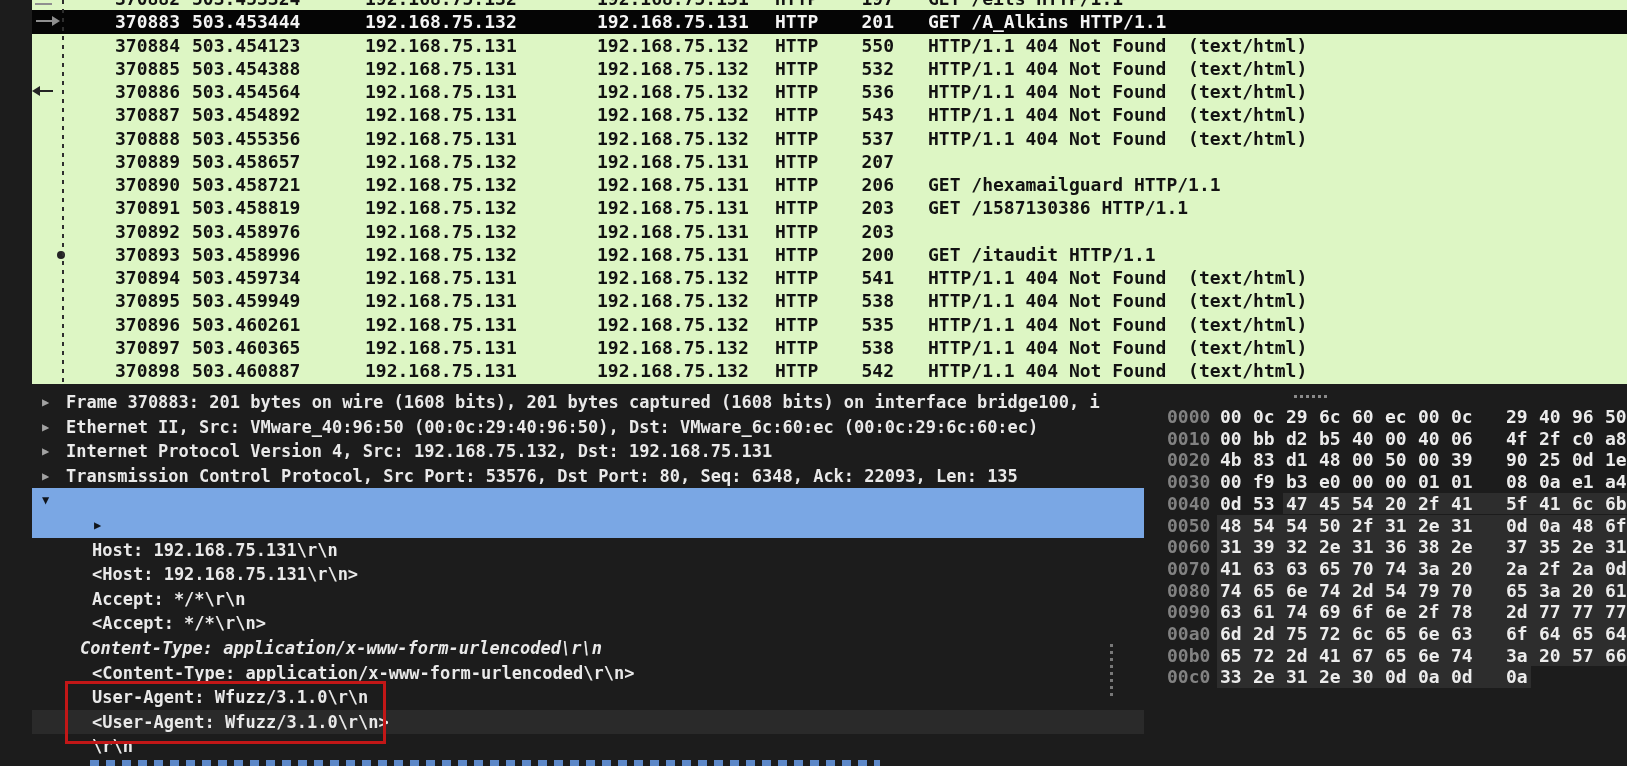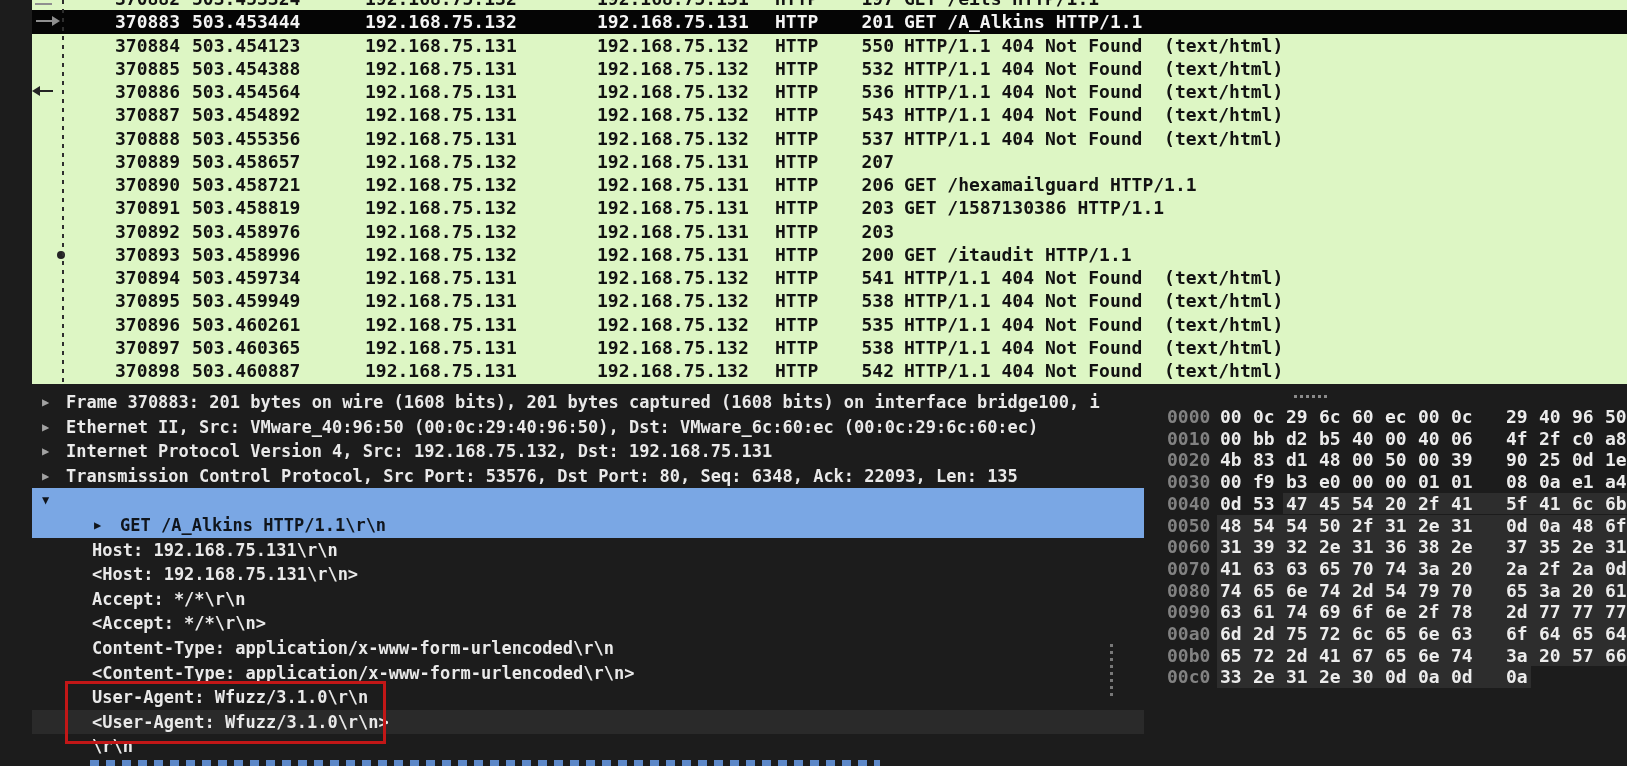--- a/index.html
+++ b/index.html
@@ -13,21 +13,21 @@
   .prow{position:absolute;left:0;width:1627px;height:23.25px;
     color:var(--list-fg,#121212);font-size:18px;line-height:23px;font-weight:bold;white-space:pre;}
   .prow.selected{background:var(--sel-bg,#050505);color:var(--sel-fg,#f4f4f4);}
   .pcell{position:absolute;top:0;white-space:pre;}
   .c-no{left:40px;width:108px;text-align:right;}
   .c-time{left:160px;}
   .c-src{left:333px;}
   .c-dst{left:565px;}
   .c-proto{left:743px;}
   .c-len{left:822px;width:40px;text-align:right;}
-  .c-info{left:872px;}
+  .c-info{left:896px;}
   #dash-line{position:absolute;left:30px;top:0;width:2px;height:384px;
     background:repeating-linear-gradient(180deg,var(--dash,#2e2e2e) 0 4px,transparent 4px 9px);
     pointer-events:none;}
   .mk{position:absolute;left:0;top:0;width:36px;height:23px;}
   .mkline{position:absolute;left:4px;top:10px;width:17px;height:2px;background:#8f8f8f;}
   .mkheadr{position:absolute;left:20px;top:6px;width:0;height:0;
     border-top:5px solid transparent;border-bottom:5px solid transparent;border-left:8px solid #8f8f8f;}
   .mkline2{position:absolute;left:8px;top:10px;width:13px;height:2px;background:#242424;}
   .mkheadl{position:absolute;left:0;top:6px;width:0;height:0;
     border-top:5px solid transparent;border-bottom:5px solid transparent;border-right:8px solid #242424;}
@@ -89,26 +89,26 @@
     </div>
   <div id="dash-line"></div>
 
   <div id="details-pane">
     <div id="details-rows">
         <div class="drow" style="top: 6px;"><span class="dtri" style="left: 10px;">▶</span><span class="dtext" style="left: 34px;">Frame 370883: 201 bytes on wire (1608 bits), 201 bytes captured (1608 bits) on interface bridge100, i</span></div>
         <div class="drow" style="top: 30.6px;"><span class="dtri" style="left: 10px;">▶</span><span class="dtext" style="left: 34px;">Ethernet II, Src: VMware_40:96:50 (00:0c:29:40:96:50), Dst: VMware_6c:60:ec (00:0c:29:6c:60:ec)</span></div>
         <div class="drow" style="top: 55.2px;"><span class="dtri" style="left: 10px;">▶</span><span class="dtext" style="left: 34px;">Internet Protocol Version 4, Src: 192.168.75.132, Dst: 192.168.75.131</span></div>
         <div class="drow" style="top: 79.8px;"><span class="dtri" style="left: 10px;">▶</span><span class="dtext" style="left: 34px;">Transmission Control Protocol, Src Port: 53576, Dst Port: 80, Seq: 6348, Ack: 22093, Len: 135</span></div>
         <div class="drow sel" style="top: 104.4px;"><span class="dtri" style="left: 10px;">▼</span></div>
-        <div class="drow sel" style="top: 129px;"><span class="dtri" style="left: 62px;">▶</span><span class="dtext" style="left: 88px;">GET /A_Alkins HTTP/1.1\r\n</span></div>
+        <div class="drow sel" style="top: 129px;"><span class="dtri" style="left: 62px;">▶</span></div>
         <div class="drow" style="top: 153.6px;"><span class="dtext" style="left: 60px;">Host: 192.168.75.131\r\n</span></div>
         <div class="drow" style="top: 178.2px;"><span class="dtext" style="left: 60px;">&lt;Host: 192.168.75.131\r\n&gt;</span></div>
         <div class="drow" style="top: 202.8px; text-decoration: underline;"><span class="dtext" style="left: 60px;">Accept: */*\r\n</span></div>
         <div class="drow" style="top: 227.4px;"><span class="dtext" style="left: 60px;">&lt;Accept: */*\r\n&gt;</span></div>
-        <div class="drow" style="top: 252px;"><span class="dtext" style="left: 60px;">Content-Type: application/x-www-form-urlencoded\r\n</span></div>
+        <div class="drow" style="top: 252px;"><span class="dtext" style="left: 48px; font-style: italic;">Content-Type: application/x-www-form-urlencoded\r\n</span></div>
         <div class="drow" style="top: 276.6px;"><span class="dtext" style="left: 60px;">&lt;Content-Type: application/x-www-form-urlencoded\r\n&gt;</span></div>
         <div class="drow" style="top: 301.2px;"><span class="dtext" style="left: 60px;">User-Agent: Wfuzz/3.1.0\r\n</span></div>
         <div class="drow shade" style="top: 325.8px;"><span class="dtext" style="left: 60px;">&lt;User-Agent: Wfuzz/3.1.0\r\n&gt;</span></div>
         <div class="drow" style="top: 350.4px;"><span class="dtext" style="left: 60px;">\r\n</span></div>
       </div>
     <div id="red-box"></div>
     <div id="blue-sliver"></div>
   </div>
 
   <div id="hex-pane">

